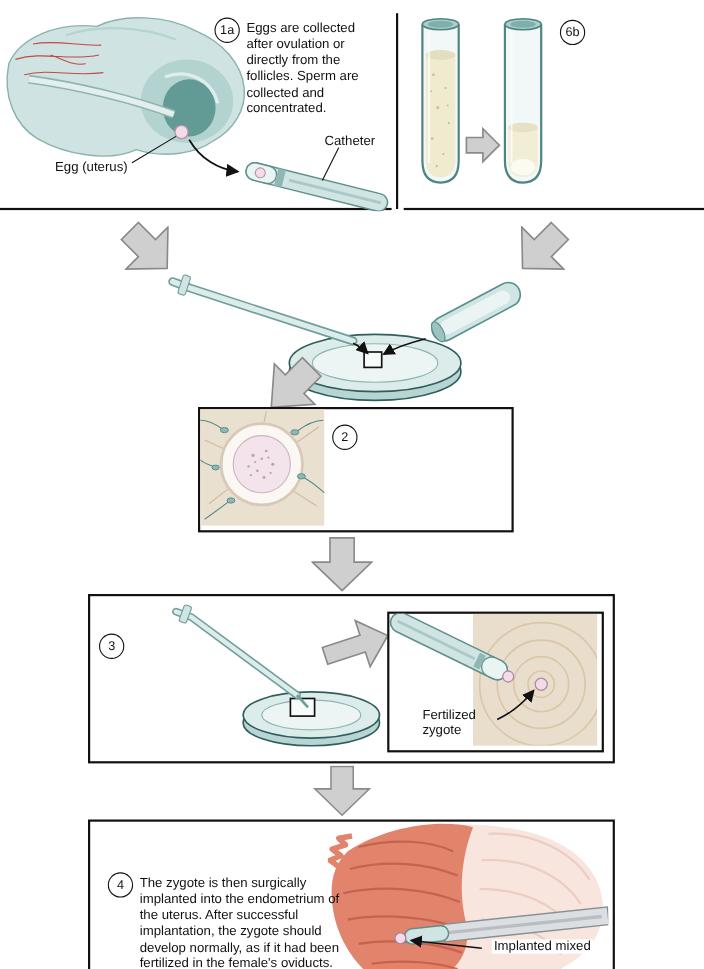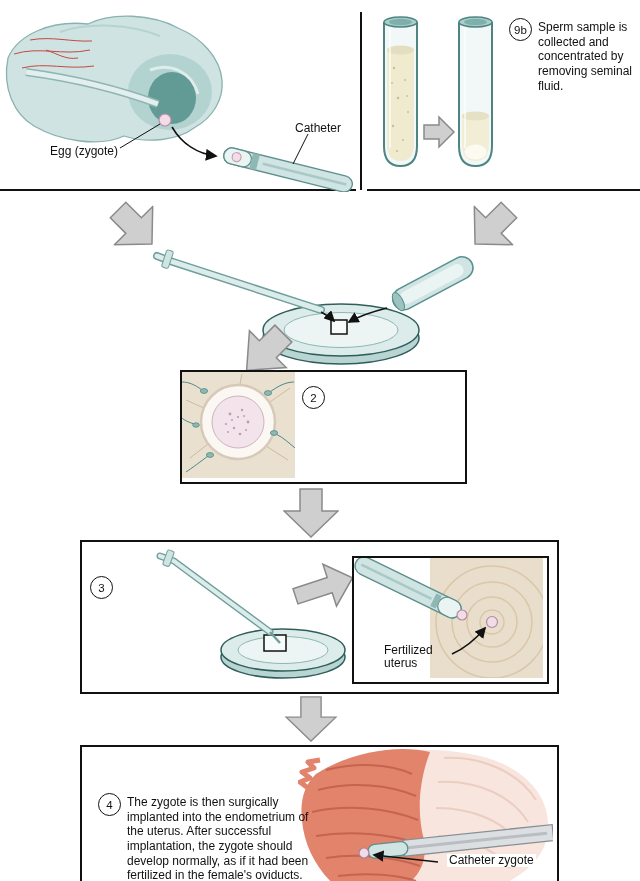--- a/index.html
+++ b/index.html
@@ -51,21 +51,25 @@
     <g transform="translate(224,146) rotate(14)">
       <rect x="0" y="-8" width="132" height="16" rx="8" fill="#cfe4e3" stroke="#5d8f8c" stroke-width="1.3"></rect>
       <rect x="0" y="-8" width="28" height="16" rx="8" fill="#eaf4f3" stroke="#5d8f8c" stroke-width="1.3"></rect>
       <rect x="28" y="-8" width="7" height="16" fill="#8fb8b5"></rect>
       <line x1="40" y1="0" x2="126" y2="0" stroke="#a9c9c7" stroke-width="2.5"></line>
       <circle cx="13" cy="0" r="4.5" fill="#f3dce8" stroke="#b793a8"></circle>
     </g>
     <line x1="120" y1="140" x2="160" y2="116" stroke="#111" stroke-width="1"></line>
     <line x1="308" y1="126" x2="293" y2="156" stroke="#111" stroke-width="1"></line>
   </svg>
-  <div class="label" style="left:50px;top:145px">Egg (zygote)</div>
+  <div class="callout" style="left:195px;top:16px;width:152px">
+    <div class="badge">1a</div>
+    <p class="steptext">Eggs are collected after ovulation or directly from the follicles. Sperm are collected and concentrated.</p>
+  </div>
+  <div class="label" style="left:50px;top:145px">Egg (uterus)</div>
   <div class="label" style="left:295px;top:122px">Catheter</div>
 
   <svg class="abs" style="left:372px;top:8px" width="268" height="184" viewBox="0 0 268 184">
     <path d="M12,14 L12,138 Q12,158 28.5,158 Q45,158 45,138 L45,14" fill="#f2f8f7" stroke="#4e8582" stroke-width="2"></path>
     <path d="M15,42 L15,136 Q15,153 28.5,153 Q42,153 42,136 L42,42 Q28.5,48 15,42 Z" fill="#f0ebcf"></path>
     <ellipse cx="28.5" cy="42" rx="13.5" ry="4.5" fill="#e4dec0"></ellipse>
     <g fill="#c9bd92">
       <circle cx="22" cy="60" r="1.2"></circle>
         <circle cx="33" cy="72" r="1"></circle>
         <circle cx="26" cy="90" r="1.3"></circle>
@@ -82,22 +86,21 @@
     <polygon points="52,117 67,117 67,109 82,124 67,139 67,131 52,131" fill="#cfcfcf" stroke="#8a8a8a" stroke-width="1.5"></polygon>
     <path d="M87,14 L87,138 Q87,158 103.5,158 Q120,158 120,138 L120,14" fill="#f2f8f7" stroke="#4e8582" stroke-width="2"></path>
     <path d="M90,108 L90,136 Q90,153 103.5,153 Q117,153 117,136 L117,108 Q103.5,114 90,108 Z" fill="#f2eed6"></path>
     <ellipse cx="103.5" cy="108" rx="13.5" ry="4.5" fill="#e6e0c4"></ellipse>
     <ellipse cx="103.5" cy="144" rx="11" ry="7.5" fill="#fcfbf2"></ellipse>
     <line x1="93" y1="20" x2="93" y2="140" stroke="#ffffff" stroke-width="2" opacity=".65"></line>
     <ellipse cx="103.5" cy="14" rx="16.5" ry="5" fill="#a9cecb" stroke="#4e8582" stroke-width="1.5"></ellipse>
     <ellipse cx="103.5" cy="14" rx="11.5" ry="3.2" fill="#7eafab"></ellipse>
   </svg>
   <div class="callout" style="left:509px;top:18px;width:128px">
-    <div class="badge">9b</div>
-    <p class="steptext">Sperm sample is collected and concentrated by removing seminal fluid.</p>
+    <div class="badge">6b</div>
   </div>
 
   <svg class="abs" style="left:107px;top:202px;transform:rotate(-45deg)" width="56" height="50" viewBox="0 0 56 50">
     <polygon points="17,1 39,1 39,23 55,23 28,49 1,23 17,23" fill="#cfcfcf" stroke="#8a8a8a" stroke-width="1.5"></polygon>
   </svg>
   <svg class="abs" style="left:464px;top:202px;transform:rotate(45deg)" width="56" height="50" viewBox="0 0 56 50">
     <polygon points="17,1 39,1 39,23 55,23 28,49 1,23 17,23" fill="#cfcfcf" stroke="#8a8a8a" stroke-width="1.5"></polygon>
   </svg>
 
   <svg class="abs" style="left:115px;top:246px" width="410" height="134" viewBox="0 0 410 134">
@@ -215,21 +218,21 @@
         <rect x="0" y="-9" width="116" height="18" rx="9" fill="#cfe4e3" stroke="#5d8f8c" stroke-width="1.4"></rect>
         <rect x="92" y="-9" width="24" height="18" rx="9" fill="#eaf4f3" stroke="#5d8f8c" stroke-width="1.2"></rect>
         <rect x="86" y="-7" width="6" height="14" fill="#8fb8b5"></rect>
         <line x1="6" y1="0" x2="84" y2="0" stroke="#a9c9c7" stroke-width="2.5"></line>
       </g>
       <circle cx="108" cy="57" r="5" fill="#f3dce8" stroke="#b08ca2" stroke-width="1.2"></circle>
       <circle cx="138" cy="64" r="5.5" fill="#f3dce8" stroke="#b08ca2" stroke-width="1.2"></circle>
       <path d="M98,96 Q116,88 131,70" stroke="#111" stroke-width="1.5" fill="none" marker-end="url(#m-ins)"></path>
     </svg>
   </div>
-  <div class="label" style="left:384px;top:644px;width:62px">Fertilized uterus</div>
+  <div class="label" style="left:384px;top:644px;width:62px">Fertilized zygote</div>
 
   <svg class="abs" style="left:283px;top:696px" width="56" height="46" viewBox="0 0 56 50">
     <polygon points="17,1 39,1 39,23 55,23 28,49 1,23 17,23" fill="#cfcfcf" stroke="#8a8a8a" stroke-width="1.5"></polygon>
   </svg>
 
   <div class="box" style="left:80px;top:745px;width:475px;height:150px"></div>
   <svg class="abs" style="left:298px;top:748px" width="255" height="133" viewBox="0 0 255 133">
     <defs>
       <marker id="m-ut" viewBox="0 0 10 10" refX="8.5" refY="5" markerWidth="7.5" markerHeight="7.5" orient="auto">
           <path d="M0,0 L10,5 L0,10 Z" fill="#111"></path>
@@ -257,15 +260,15 @@
       <line x1="40" y1="0" x2="180" y2="0" stroke="#b9bec2" stroke-width="3"></line>
       <rect x="0" y="-7" width="40" height="14" rx="7" fill="#cfe4e3" stroke="#5d8f8c" stroke-width="1.3"></rect>
     </g>
     <circle cx="66" cy="105" r="5" fill="#f3dce8" stroke="#a8809a" stroke-width="1.2"></circle>
     <path d="M140,114 L76,107" stroke="#111" stroke-width="1.5" fill="none" marker-end="url(#m-ut)"></path>
   </svg>
   <div class="callout" style="left:98px;top:793px;width:222px">
     <div class="badge">4</div>
     <p class="steptext">The zygote is then surgically implanted into the endometrium of the uterus. After successful implantation, the zygote should develop normally, as if it had been fertilized in the female's oviducts.</p>
   </div>
-  <div class="label bg" style="left:447px;top:854px">Catheter zygote</div>
+  <div class="label bg" style="left:447px;top:854px">Implanted mixed</div>
 
 </div>
 
 </body></html>

